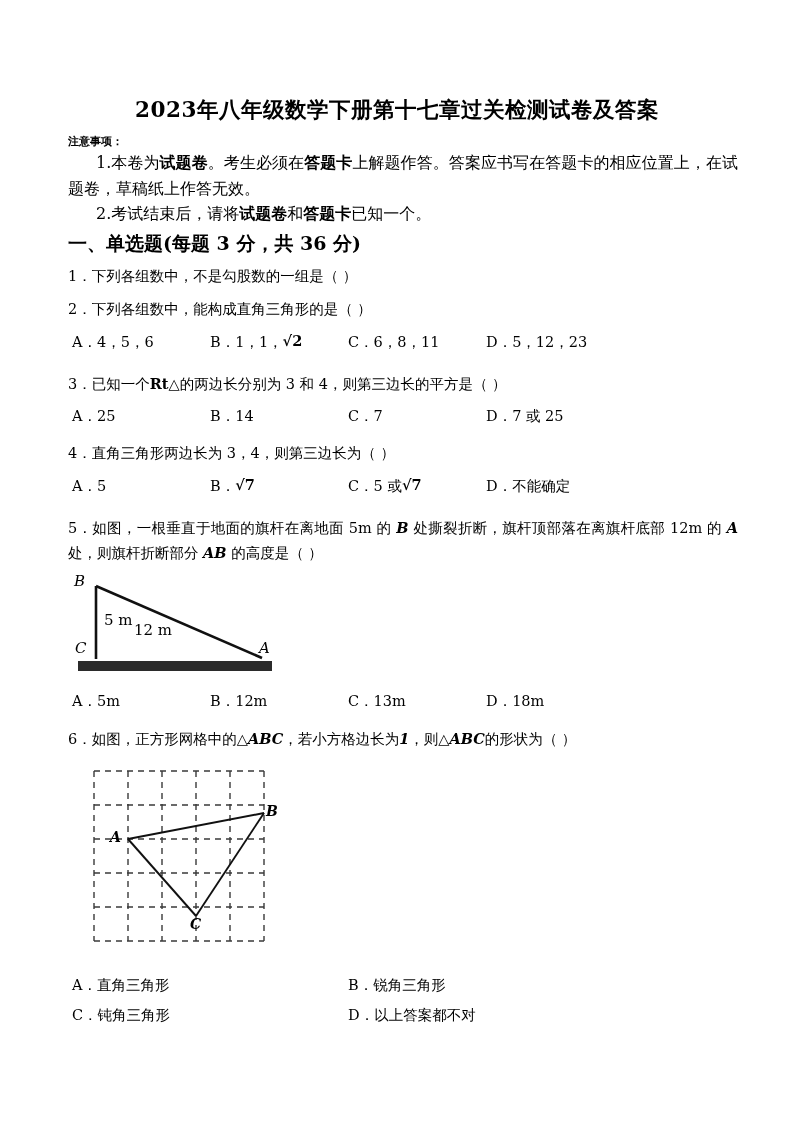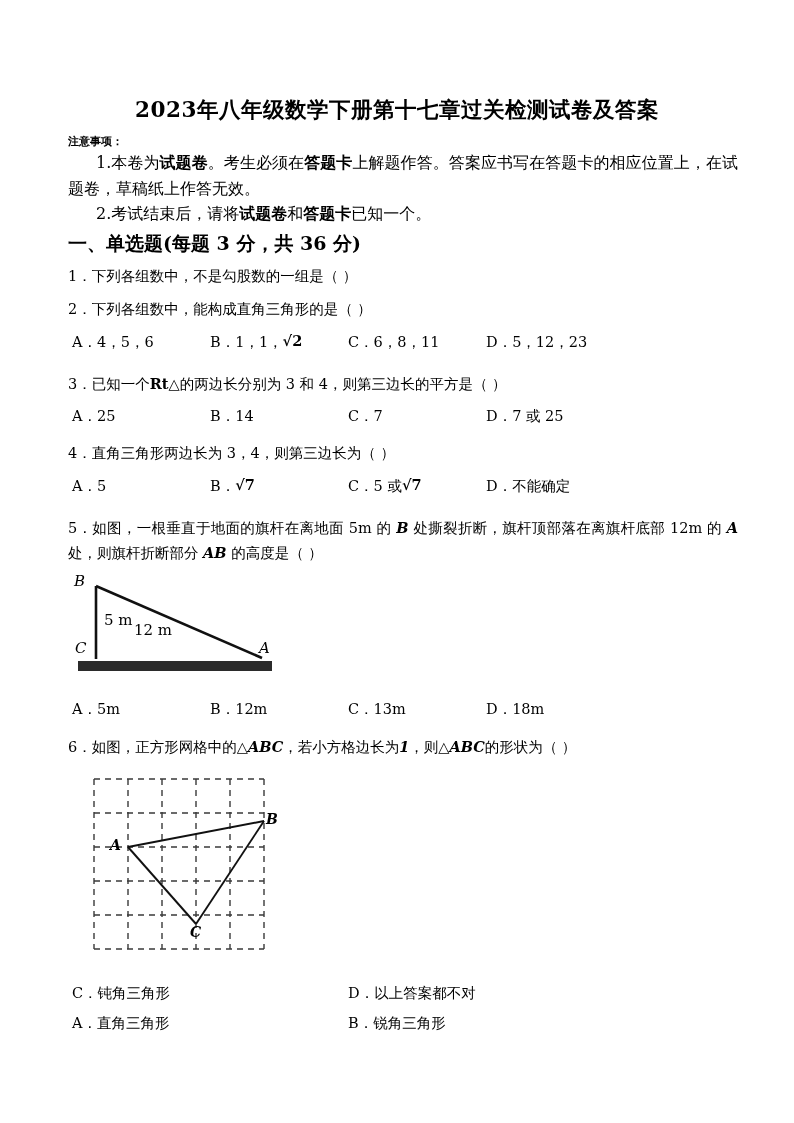--- a/index.html
+++ b/index.html
@@ -198,21 +198,21 @@
 
         <rect x="4" y="88" width="194" height="10" fill="#2b2b2b"></rect>
       </svg>
       <span class="fig-label" style="left:0px; top:-1px;">B</span>
       <span class="fig-label" style="left:1px; top:66px;">C</span>
       <span class="fig-label" style="left:185px; top:66px;">A</span>
       <span class="dim-label" style="left:30px; top:38px;">5 m</span>
       <span class="dim-label" style="left:60px; top:48px;">12 m</span>
     </div>
 
-    <div class="opts" style="margin-top:22px;">
+    <div class="opts" style="margin-top:14px;">
       <span class="opt c0">A．5m</span>
       <span class="opt c1">B．12m</span>
       <span class="opt c2">C．13m</span>
       <span class="opt c3">D．18m</span>
     </div>
 
     <p class="q-stem"><span>6．如图，正方形网格中的</span><span class="mathsym">△ABC</span><span>，若小方格边长为</span><span class="mathsym">1</span><span>，则</span><span class="mathsym">△ABC</span><span>的形状为（      ）</span></p>
 
     <div class="fig-grid">
       <svg width="220" height="200" viewBox="0 0 220 200">
@@ -236,23 +236,23 @@
           <line x1="112" y1="150" x2="44" y2="73"></line>
         </g>
       </svg>
       <span class="fig-label bold" style="left:26px; top:63px;">A</span>
       <span class="fig-label bold" style="left:182px; top:37px;">B</span>
       <span class="fig-label bold" style="left:106px; top:150px;">C</span>
     </div>
 
     <div class="opts2" style="margin-top:10px;">
       <div class="row">
+        <span class="opt h0">A．直角三角形</span>
+        <span class="opt h1">B．锐角三角形</span>
+      </div>
+      <div class="row">
         <span class="opt h0">C．钝角三角形</span>
         <span class="opt h1">D．以上答案都不对</span>
       </div>
-      <div class="row">
-        <span class="opt h0">A．直角三角形</span>
-        <span class="opt h1">B．锐角三角形</span>
-      </div>
     </div>
 
   </div>
 </div>
 
 </body></html>

